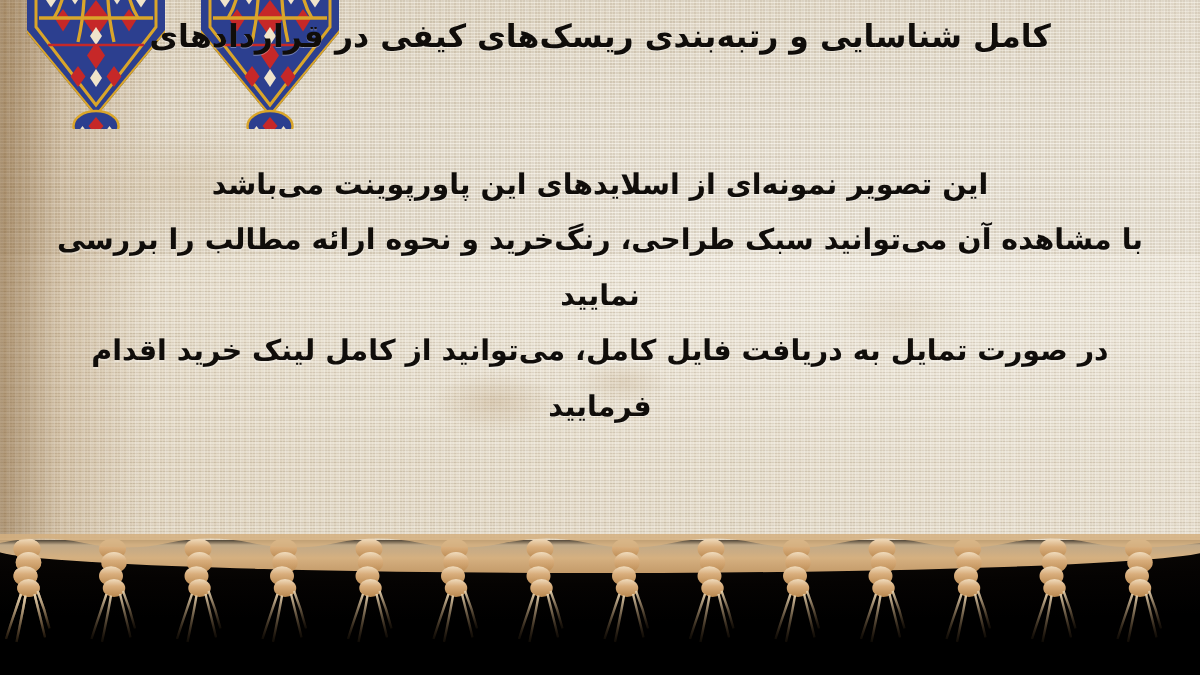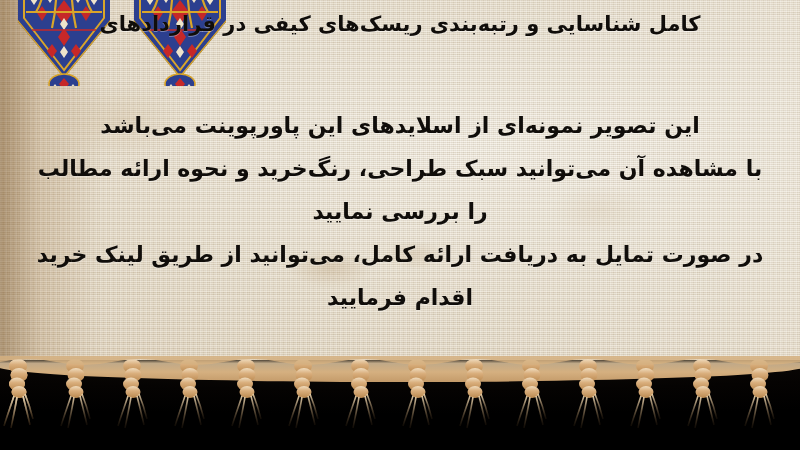--- a/index.html
+++ b/index.html
@@ -96,21 +96,21 @@
     letter-spacing: -0.2px;
     text-shadow: 0 1px 0 rgba(255,255,255,0.35);
     padding: 0 38px;
   }
   .title .l2 { display:block; }
 
   .body {
     position: absolute;
     left: 0; right: 0;
     top: 105px;
-    font-size: 22px;
+    font-size: 19px;
     font-weight: 600;
     line-height: 1.95;
     letter-spacing: -0.2px;
     text-shadow: 0 1px 0 rgba(255,255,255,0.32);
     padding: 0 26px;
   }
   .body p { margin: 0; }
 
   
   .orn {
@@ -294,21 +294,21 @@
     </svg>
   </div>
 
   <div class="textwrap">
     <div class="title">
       <span class="l1">کامل شناسایی و رتبه‌بندی ریسک‌های کیفی در قراردادهای</span>
     </div>
     <div class="body">
       <p>این تصویر نمونه‌ای از اسلایدهای این پاورپوینت می‌باشد</p>
       <p>با مشاهده آن می‌توانید سبک طراحی، رنگ‌خرید و نحوه ارائه مطالب را بررسی نمایید</p>
-      <p>در صورت تمایل به دریافت ارائه کامل، می‌توانید از طریق لینک خرید اقدام فرمایید</p>
+      <p>در صورت تمایل به دریافت فایل کامل، می‌توانید از کامل لینک خرید اقدام فرمایید</p>
     </div>
   </div>
 
   <div class="fringeband"></div>
   <div class="fringetop"></div>
 
   <div class="tassels">
     <svg width="800" height="94" viewBox="0 0 800 94" aria-hidden="true">
       <defs>
         <linearGradient id="cord" x1="0" y1="0" x2="0" y2="1">

